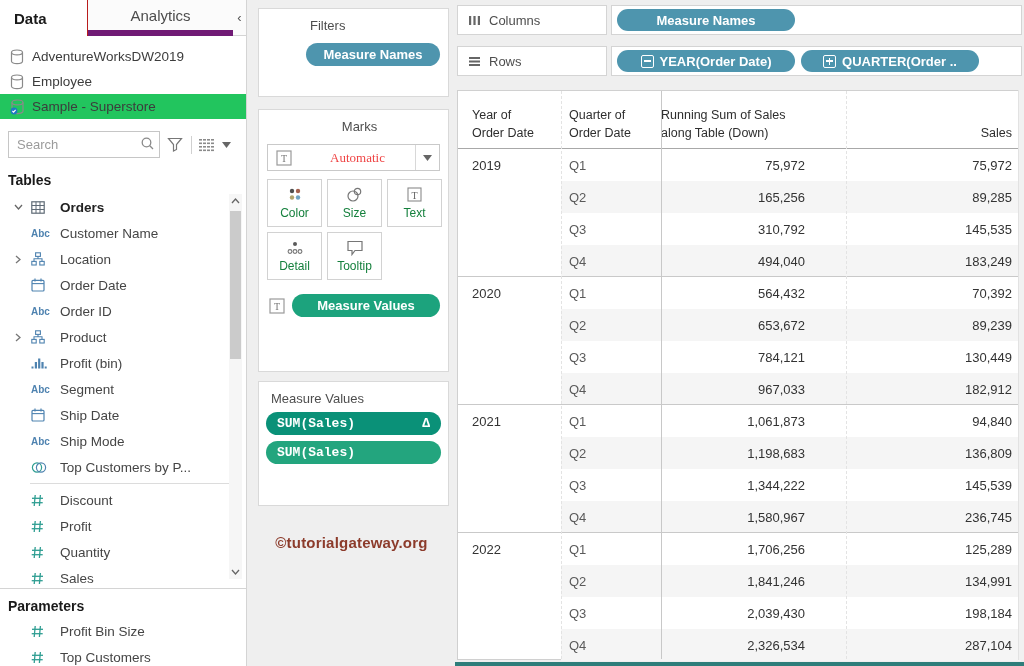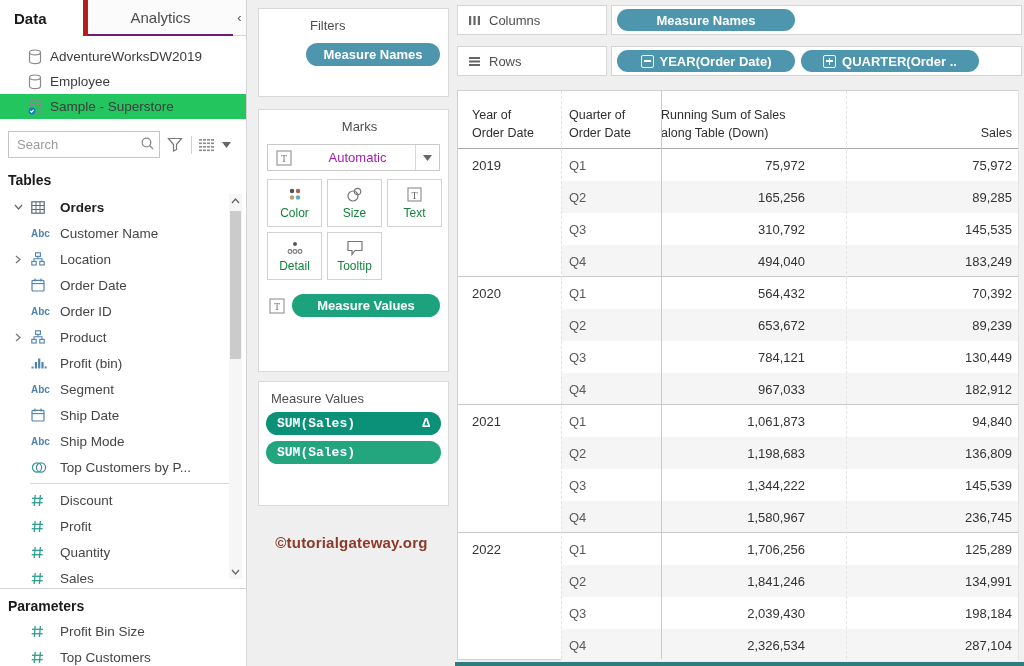--- a/index.html
+++ b/index.html
@@ -4,25 +4,25 @@
 <style>
   * { margin:0; padding:0; box-sizing:border-box; }
   html,body { width:1024px; height:666px; }
   body { font-family:"Liberation Sans","DejaVu Sans",sans-serif; background:#efefef; }
   .app { position:relative; width:1024px; height:666px; overflow:hidden; background:#efefef; }
 
   
   .left-panel { position:absolute; left:0; top:0; width:247px; height:666px; background:#fff; border-right:1px solid #d4d4d4; }
   .tabbar { position:relative; height:36px; display:flex; }
   .tab { display:flex; align-items:center; font-size:15px; cursor:default; }
-  .tab-data { width:88px; padding-left:14px; font-weight:bold; color:#1a1a1a; background:#fff; border-right:5px solid #b91c1c; }
-  .tab-analytics { width:145px; justify-content:center; color:#4c4c4c; background:#fbfbfb; border-bottom:2px solid #701a75; }
+  .tab-data { width:88px; padding-left:14px; font-weight:bold; color:#1a1a1a; background:#fff; border-right:1px solid #b91c1c; }
+  .tab-analytics { width:145px; justify-content:center; color:#4c4c4c; background:#fbfbfb; border-bottom:6px solid #701a75; }
   .tab-collapse { flex:1; justify-content:center; color:#555; background:#fbfbfb; border-bottom:1px solid #d4d4d4; font-size:13px; }
   .ds-list { padding-top:8px; }
-  .ds-row { display:flex; align-items:center; height:25px; padding-left:28px; font-size:13.5px; color:#3c3c3c;text-align:center; }
+  .ds-row { display:flex; align-items:center; height:25px; padding-left:10px; font-size:13.5px; color:#3c3c3c;text-align:center; }
   .ds-row.selected { background:#22c55e; }
   .ds-row .dsicon { width:22px; display:flex; align-items:center; }
   .search-row { display:flex; align-items:center; margin:12px 8px 0 8px; height:27px; }
   .search-box { position:relative; width:152px; height:27px; }
   .search-box input { width:100%; height:100%; border:1px solid #c6c6c6; padding:0 24px 0 8px; font-size:13px; color:#333; font-family:inherit; outline:none; background:#fff; }
   .search-box input::placeholder { color:#9b9b9b; }
   .search-glass { position:absolute; right:5px; top:5px; }
   .sr-btn { margin-left:7px; display:flex; align-items:center; }
   .sr-sep { width:1px; height:18px; background:#d0d0d0; margin-left:8px; }
   .tables-header { font-size:14px; font-weight:bold; color:#1a1a1a; padding:14px 0 4px 8px; }
@@ -45,21 +45,21 @@
   .mid-panel { position:absolute; left:248px; top:0; width:207px; height:666px; background:#efefef; }
   .card { position:absolute; left:10px; width:191px; background:#fff; border:1px solid #d9d9d9; }
   .card-title { font-size:13px; color:#4e4e4e; padding:9px 0 0 12px; }
   .filters-card { top:8px; height:89px;padding-left:39px; }
   .marks-card { top:109px; height:263px;text-align:center; }
   .mv-card { top:381px; height:125px; }
   .pill { display:flex; align-items:center; height:23px; border-radius:12px; color:#fff; font-size:13px; font-weight:bold; }
   .pill.centered { justify-content:center; }
   .filters-pill { margin:10px 8px 0 8px; }
   .marks-dropdown { display:flex; align-items:center; margin:10px 8px 0 8px; height:27px; border:1px solid #c9c9c9; background:#fff; }
-  .marks-dropdown .mdlabel { font-size:13px; color:#a21caf; margin-left:8px; flex:1; }
+  .marks-dropdown .mdlabel { font-size:13px; color:#ef4444; margin-left:8px; flex:1;font-family:Liberation Serif, serif; }
   .marks-dropdown .mdicon { margin-left:8px; display:flex; }
   .marks-dropdown .mdcaret { width:24px; align-self:stretch; border-left:1px solid #d8d8d8; display:flex; align-items:center; justify-content:center; }
   .marks-btns { display:flex; flex-wrap:wrap; gap:5px; margin:8px 8px 0 8px; width:175px; }
   .mark-btn { width:55px; height:48px; background:#fff; border:1px solid #d2d2d2; display:flex; flex-direction:column; align-items:center; justify-content:center; gap:3px; }
   .mark-btn .mblabel { font-size:12px; color:#15803d; }
   .text-shelf-row { display:flex; align-items:center; margin:14px 8px 0 10px; }
   .text-shelf-row .pill { flex:1; margin-left:7px; }
   .mv-pill { margin:6px 7px 0 7px; padding:0 11px;font-family:Liberation Mono, monospace; }
   .mv-pill .delta { margin-left:auto; font-size:13px; font-weight:bold; }
   .watermark { position:absolute; top:534px; left:0; width:100%; text-align:center; font-size:15px; font-weight:bold; letter-spacing:0.2px; }

